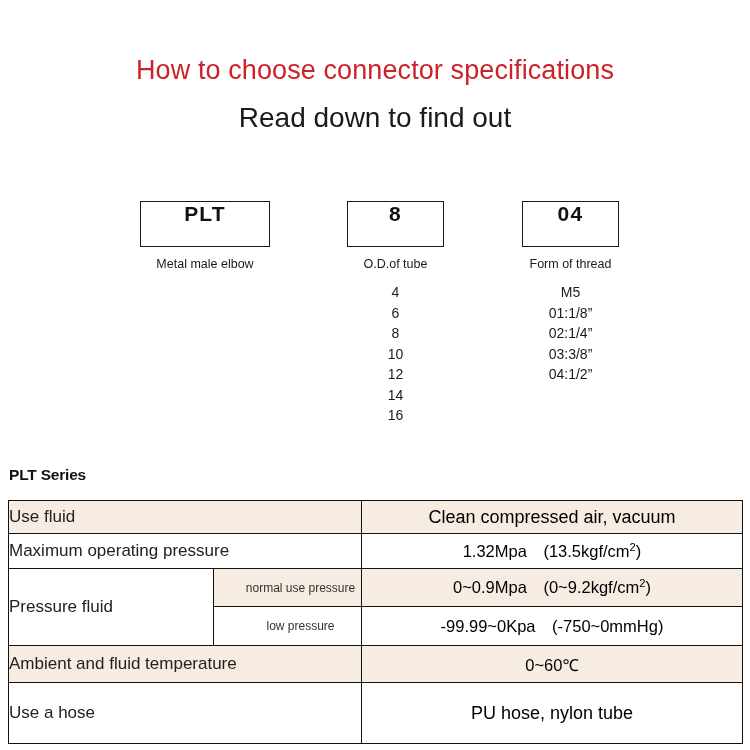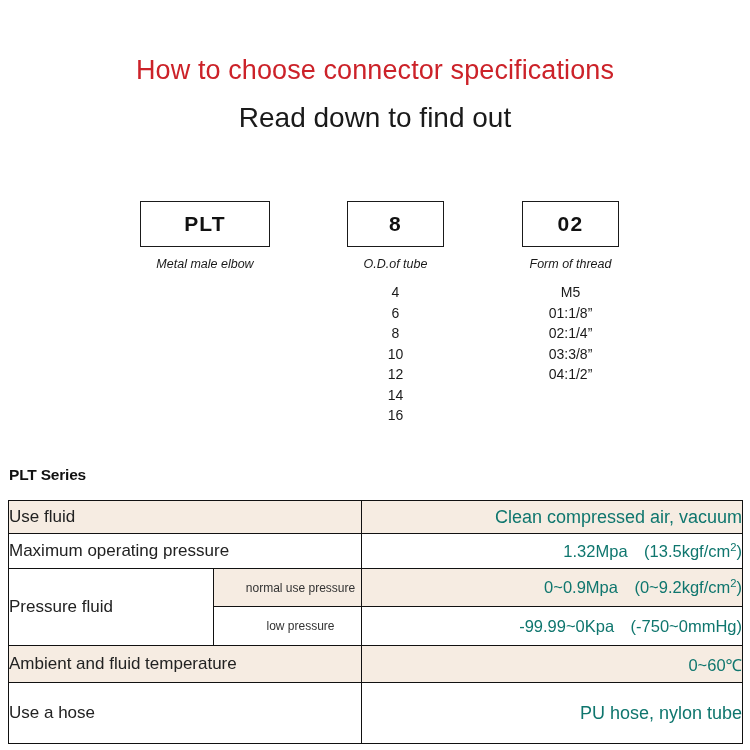--- a/index.html
+++ b/index.html
@@ -54,37 +54,36 @@
     top: 0;
   }
   .code-group.g1 { left: 140px; width: 130px; }
   .code-group.g2 { left: 347px; width: 97px; }
   .code-group.g3 { left: 522px; width: 97px; }
 
   .code-box {
     border: 1.6px solid #1a1a1a;
     height: 46px;
     display: flex;
-    align-items: center;
+    align-items: flex-start;
     justify-content: center;
     background: #ffffff;
   }
   .code-box-text {
     font-size: 21px;
     font-weight: bold;
     letter-spacing: 1.2px;
     color: #111;
   }
   .code-caption {
     margin-top: 10px;
     text-align: center;
     font-size: 12.5px;
     color: #1a1a1a;
     white-space: nowrap;
-    font-style: italic;
   }
   .code-list {
     margin-top: 11px;
     text-align: center;
     font-size: 14px;
     line-height: 20.5px;
     color: #1a1a1a;
   }
   .code-list div { white-space: nowrap; }
 
@@ -121,23 +120,23 @@
     white-space: nowrap;
   }
   .cell-sublabel {
     text-align: center;
     font-size: 12px;
     color: #333;
     white-space: nowrap;
     padding-left: 26px;
   }
   .cell-value {
-    text-align: right;
+    text-align: center;
     font-size: 16.5px;
-    color: #0f766e;
+    color: #000000;
     white-space: nowrap;
   }
   .cell-value.big { font-size: 18px; }
   .r1 { height: 33px; }
   .r2 { height: 35px; }
   .r3 { height: 38px; }
   .r4 { height: 39px; margin-left: 16px; }
   .r5 { height: 37px; }
   .r6 { height: 61px; margin-top: 26px; }
   sup { font-size: 0.68em; vertical-align: super; line-height: 0; }
@@ -169,21 +168,21 @@
       <div>8</div>
       <div>10</div>
       <div>12</div>
       <div>14</div>
       <div>16</div>
     </div>
   </div>
 
   <div class="code-group g3">
     <div class="code-box">
-      <span class="code-box-text">02</span>
+      <span class="code-box-text">04</span>
     </div>
     <div class="code-caption">Form of thread</div>
     <div class="code-list">
       <div>M5</div>
       <div>01:1/8”</div>
       <div>02:1/4”</div>
       <div>03:3/8”</div>
       <div>04:1/2”</div>
     </div>
   </div>

